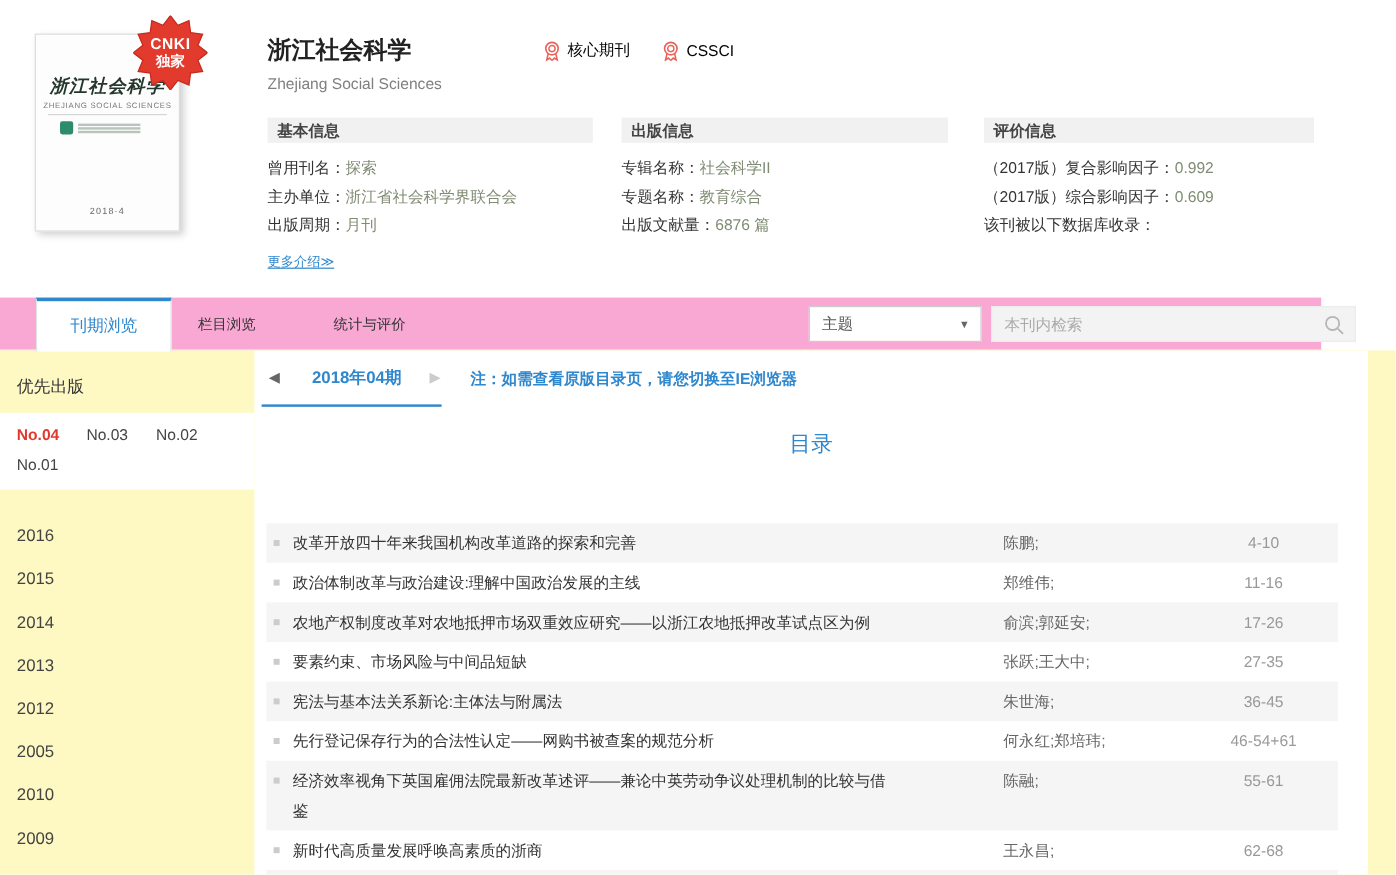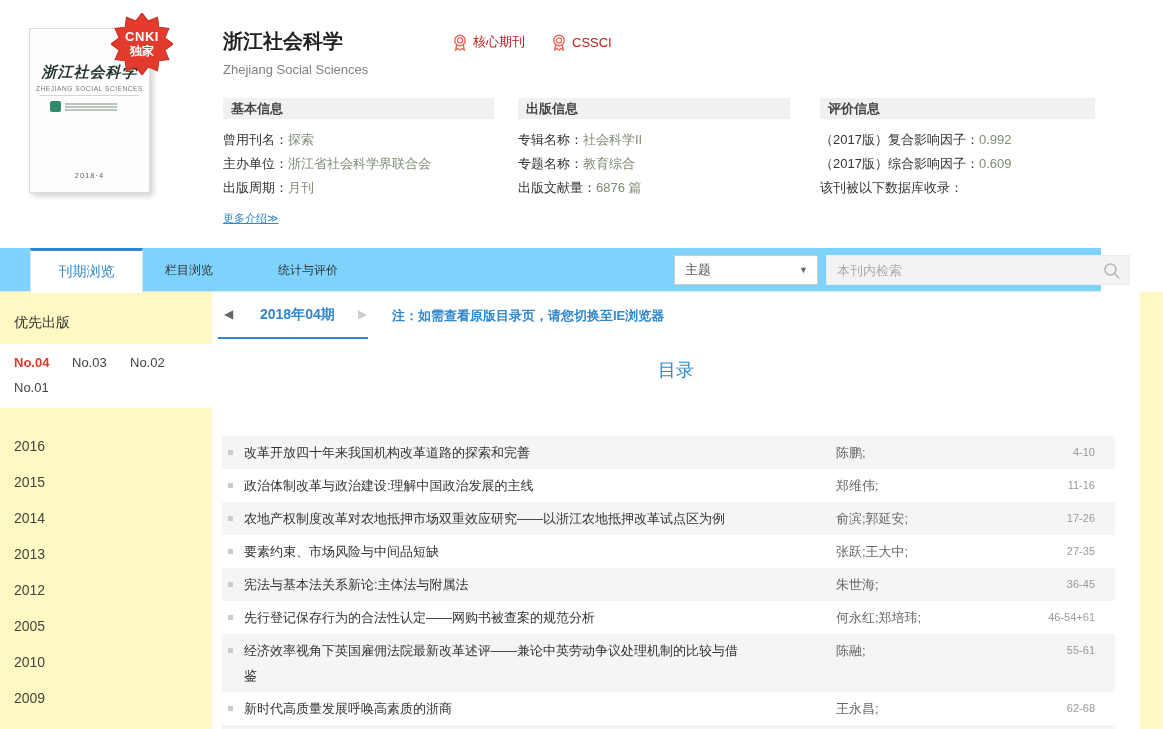--- a/index.html
+++ b/index.html
@@ -26,36 +26,36 @@
   #cnki-badge .txt { position:absolute; inset:0; display:flex; flex-direction:column;
     align-items:center; justify-content:center; color:#fff; font-weight:bold; line-height:1.1; }
   #cnki-badge .l1 { font-size:13px; letter-spacing:.5px; }
   #cnki-badge .l2 { font-size:12px; }
 
   #journal-title { left:223px; top:28px; font-size:20px; font-weight:bold; color:#222; }
   #journal-sub   { left:223px; top:62px; font-size:13px; color:#808080; }
   #badge-row { left:452px; top:33px; display:flex; align-items:center; }
   .hbadge { display:flex; align-items:center; margin-right:26px; }
   .hbadge svg { margin-right:5px; }
-  .hbadge .lbl { font-size:13px; color:#b91c1c; }
+  .hbadge .lbl { font-size:13px; color:#000000; }
 
   .info-col { top:98px; }
   #col-basic { left:223px; width:271px; }
   #col-publish { left:518px; width:272px; }
   #col-eval { left:820px; width:275px; }
   .info-heading { height:21px; line-height:21px; background:#f1f1f1; padding-left:8px;
     font-size:13px; font-weight:bold; color:#444; }
   .info-rows { margin-top:9px; }
   .info-row { font-size:13px; line-height:24px; white-space:nowrap; }
   .info-row .lab { color:#333; }
   .info-row .val { color:#7f8c73; }
   .more-link { display:inline-block; margin-top:11px; font-size:11px; color:#2f87ce; cursor:pointer;text-decoration:underline; }
 
   
-  #tabbar { left:0; top:248px; width:1101px; height:44px; background:#7dd3fc;
+  #tabbar { left:0; top:248px; width:1101px; height:44px; background:#f9a8d4;
     border-bottom:1px solid #e5e5e5; }
   #tab-active { position:absolute; left:30px; top:0; width:113px; height:45px;
     background:#fff; border:1px solid #e3e3e3; border-top:3px solid #2f87ce; border-bottom:none;
     text-align:center; line-height:40px; font-size:14px; color:#2f87ce; z-index:2; cursor:pointer; }
   .tab-plain { position:absolute; top:0; height:44px; line-height:44px; font-size:12px;
     color:#333; cursor:pointer; }
   #tab-2 { left:165px; } #tab-3 { left:278px; }
   #field-select { position:absolute; left:674px; top:7px; width:144px; height:30px;
     border:1px solid #ccc; background:#fff; font-size:13px; color:#555; line-height:28px;
     padding-left:10px; cursor:pointer; }
@@ -91,21 +91,21 @@
   #nav-note { position:absolute; left:180px; top:15px; font-size:13px; font-weight:bold; color:#2f87ce; }
   #toc-title { position:absolute; top:66px; width:100%; text-align:center;
     font-size:18px; color:#2f87ce; }
   #toc-rows { position:absolute; left:10px; top:144px; width:893px; }
   .toc-row { display:flex; align-items:flex-start; padding:4px 20px 4px 6px; min-height:33px; }
   .toc-row:nth-child(odd) { background:#f5f5f5; }
   .toc-row .bullet { width:5px; height:5px; background:#ccc; margin:10px 11px 0 0; flex:none; }
   .toc-row .ttl { width:500px; font-size:13px; color:#333; line-height:25px; cursor:pointer; }
   .toc-row .sp { flex:1; }
   .toc-row .auth { width:175px; font-size:13px; color:#666; line-height:25px; cursor:pointer; }
-  .toc-row .pgs { width:84px; text-align:right; font-size:11px; color:#999; line-height:25px; }
+  .toc-row .pgs { width:84px; text-align:center; font-size:13px; color:#999; line-height:25px; }
   .toc-row.filler { min-height:40px; }
 </style>
 </head>
 <body>
 
 <div id="page">
 
   <div id="cover" class="abs">
     <div class="callig">浙江社会科学</div>
     <div class="eng">ZHEJIANG SOCIAL SCIENCES</div>

